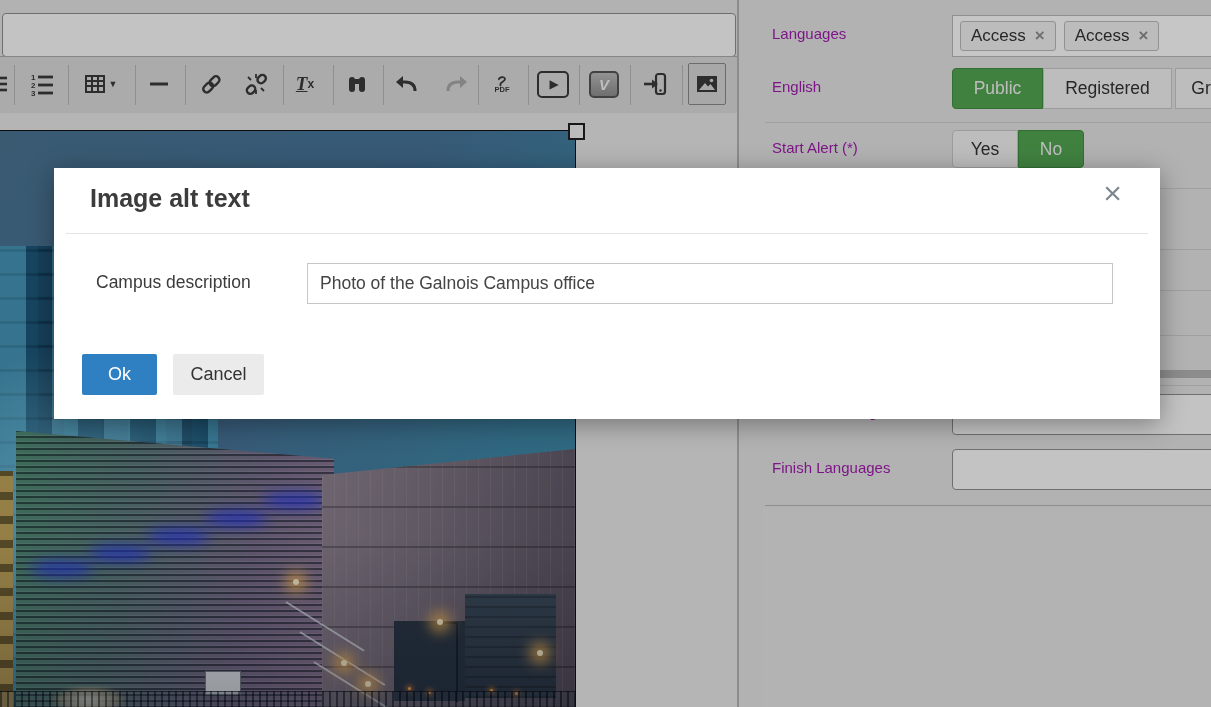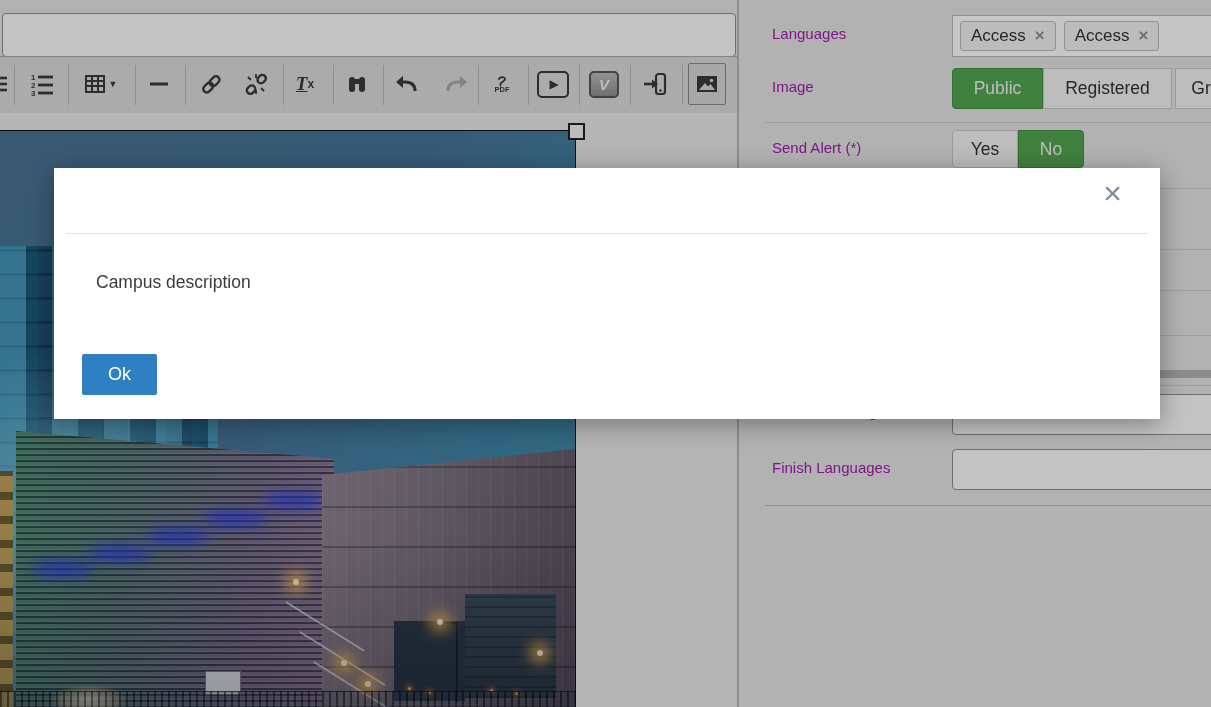--- a/index.html
+++ b/index.html
@@ -296,47 +296,50 @@
     <span class="chip">
       <span>Access</span>
       <span class="x">×</span>
     </span>
     <span class="chip">
       <span>Access</span>
       <span class="x">×</span>
     </span>
   </div>
 
-  <div class="abs sb-label" style="left:772px;top:78px">Image</div>
+  <div class="abs sb-label" style="left:772px;top:78px">English</div>
   <button class="seg" style="left:1043px;top:68px;width:129px;height:41px">Registered</button>
   <button class="seg on" style="left:952px;top:68px;width:91px;height:41px;border-radius:4px 0 0 4px">Public</button>
   <button class="seg" style="left:1175px;top:68px;width:52px;height:41px">Gr</button>
 
   <div class="hline" style="left:765px;top:122px;width:446px"></div>
 
-  <div class="abs sb-label" style="left:772px;top:139px">Send Alert (*)</div>
+  <div class="abs sb-label" style="left:772px;top:139px">Start Alert (*)</div>
   <button class="seg" style="left:952px;top:130px;width:66px;height:38px;border-radius:4px 0 0 4px">Yes</button>
   <button class="seg on" style="left:1018px;top:130px;width:66px;height:38px;border-radius:0 4px 4px 0">No</button>
 
   <div class="abs sb-label" style="left:1040px;top:196px">ected.</div>
   <div class="hline" style="left:952px;top:188px;width:259px"></div>
   <div class="hline" style="left:952px;top:249px;width:259px"></div>
   <div class="hline" style="left:952px;top:290px;width:259px"></div>
   <div class="hline" style="left:952px;top:335px;width:259px"></div>
   <div class="hline" style="left:952px;top:370px;width:259px;height:8px;background:#b5b5b5"></div>
   <div class="hline" style="left:952px;top:385px;width:259px"></div>
 
   <div class="abs sb-label" style="left:772px;top:403px">Start Publishing</div>
   <input class="abs pub-input" style="left: 952px; top: 394px;" value="">
   <div class="abs sb-label" style="left:772px;top:459px">Finish Languages</div>
   <input class="abs pub-input" style="left: 952px; top: 449px;" value="">
   <div class="hline" style="left:765px;top:505px;width:446px;background:#b8b8b8"></div>
 
   <div class="abs backdrop"></div>
 
   <div class="abs modal">
+    <h1>Image alt text</h1>
     <button class="close">×</button>
     <div class="hr"></div>
     <label class="flabel">Campus description</label>
+    <input type="text" value="Photo of the Galnois Campus office" style="">
     <button class="btn btn-ok">Ok</button>
+    <button class="btn btn-cancel">Cancel</button>
   </div>
 
 </div>
 
 </body></html>

